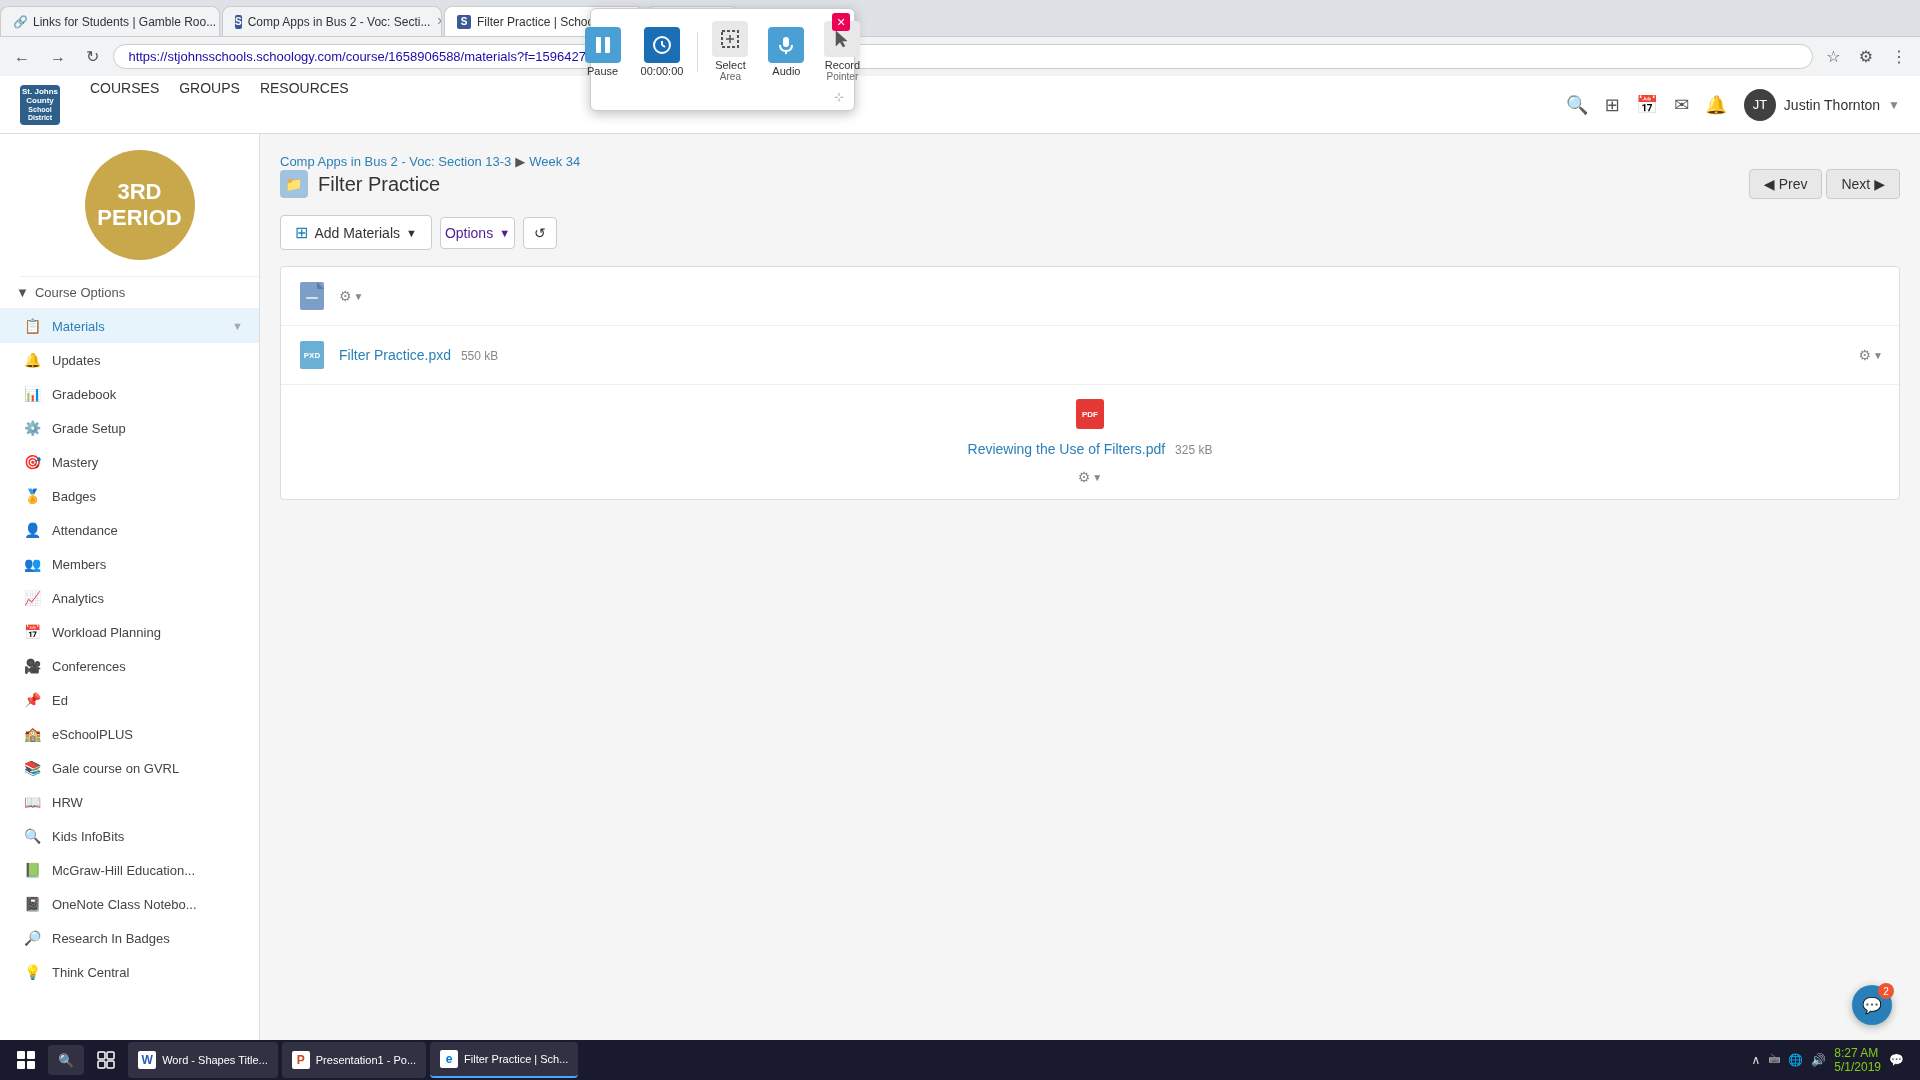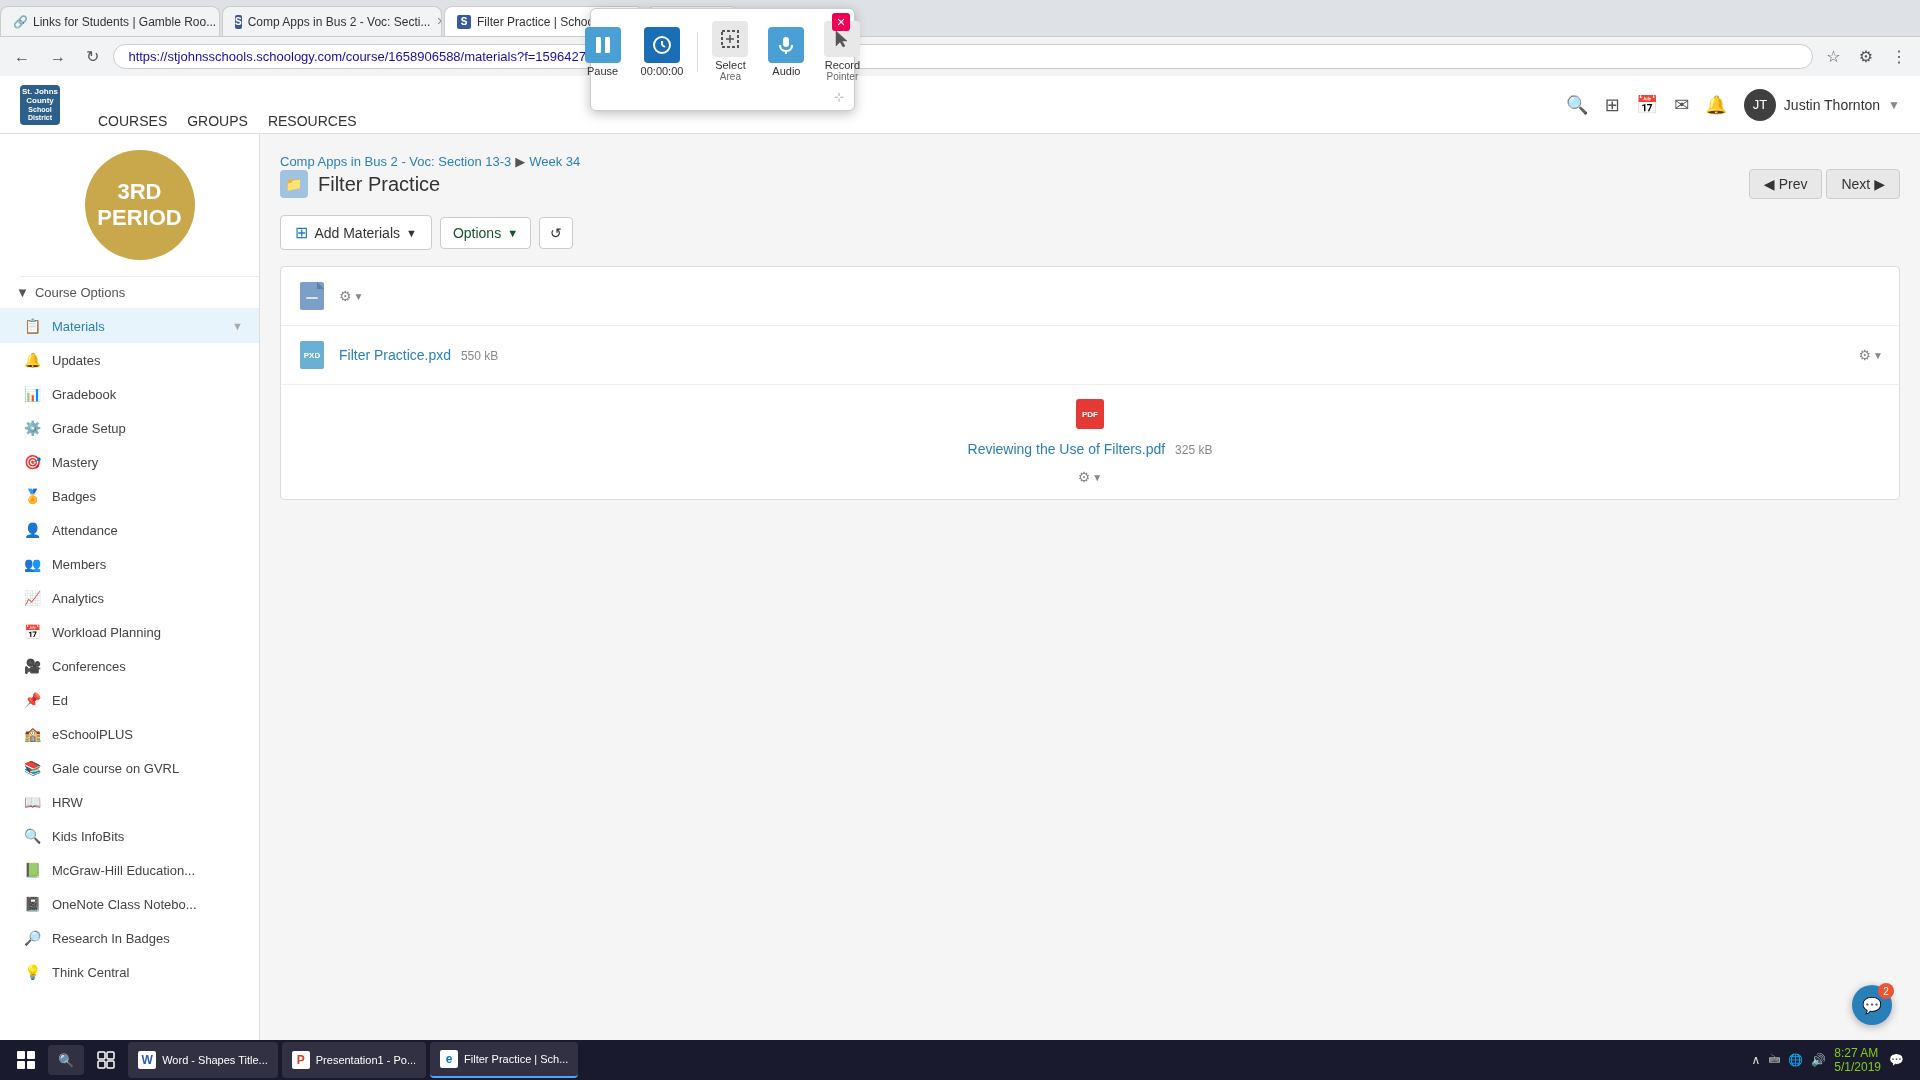--- a/index.html
+++ b/index.html
@@ -17,24 +17,24 @@
     .nav-btn { background: none; border: none; cursor: pointer; color: #555; font-size: 16px; padding: 2px 6px; }
     .address-bar { flex: 1; background: #fff; border: 1px solid #ccc; border-radius: 20px; padding: 4px 14px; font-size: 13px; color: #333; display: flex; align-items: center; }
     .address-bar-url { font-size: 13px; color: #1a0dab; }
     .browser-actions { display: flex; gap: 8px; align-items: center; }
     .browser-action-btn { background: none; border: none; cursor: pointer; color: #555; font-size: 16px; padding: 2px 5px; }
 
     
     .schoology-app { display: flex; flex-direction: column; height: calc(1080px - 76px); }
 
     
-    .top-nav { background: #fff; border-bottom: 1px solid #ddd; display: flex; align-items: center; padding: 0 20px; height: 58px; gap: 8px; }
+    .top-nav { background: #fff; border-bottom: 1px solid #ddd; display: flex; padding: 0 20px; height: 58px; }
     .logo { display: flex; align-items: center; gap: 10px; margin-right: 30px; }
     .logo-icon { width: 40px; height: 40px; background: #2d5f8a; border-radius: 4px; display: flex; align-items: center; justify-content: center; color: white; font-size: 10px; font-weight: bold; text-align: center; line-height: 1.2; }
-    .top-nav-links { display: flex; gap: 20px; margin-top: 32px; }
+    .top-nav-links { display: flex; gap: 20px; }
     .top-nav-link { color: #333; text-decoration: none; font-size: 14px; font-weight: 500; padding: 4px 0; cursor: pointer; }
     .top-nav-right { margin-left: auto; display: flex; align-items: center; gap: 16px; }
     .nav-icon { color: #555; font-size: 18px; cursor: pointer; }
     .user-info { display: flex; align-items: center; gap: 8px; cursor: pointer; }
     .user-avatar { width: 32px; height: 32px; border-radius: 50%; background: #404040; display: flex; align-items: center; justify-content: center; color: white; font-size: 13px; font-weight: normal; }
     .user-name { font-size: 14px; color: #333; }
 
     
     .content-area { display: flex; flex: 1; overflow: hidden; }
 
@@ -58,21 +58,21 @@
     .breadcrumb-current { color: #2980b9; font-weight: 500; }
 
     .page-header { display: flex; align-items: center; justify-content: space-between; margin-bottom: 16px; }
     .page-title { display: flex; align-items: center; gap: 10px; font-size: 20px; color: #333; font-weight: normal; }
     .page-title-icon { width: 28px; height: 28px; background: #a0c4e0; border-radius: 4px; display: flex; align-items: center; justify-content: center; color: white; font-size: 14px; }
     .nav-buttons { display: flex; gap: 4px; }
     .nav-page-btn { display: flex; align-items: center; gap: 4px; padding: 6px 14px; background: #e8e8e8; border: 1px solid #ccc; border-radius: 4px; cursor: pointer; font-size: 14px; color: #333; }
 
     .toolbar { display: flex; align-items: center; gap: 8px; margin-bottom: 16px; }
     .btn-add-materials { display: flex; align-items: center; gap: 6px; padding: 7px 14px; background: #fff; border: 1px solid #ccc; border-radius: 4px; cursor: pointer; font-size: 14px; color: #333; }
-    .btn-options { display: flex; align-items: center; gap: 6px; padding: 7px 12px; background: #fff; border: 1px solid #ccc; border-radius: 4px; cursor: pointer; font-size: 14px; color: #14532d; }
+    .btn-options { display: flex; align-items: center; gap: 6px; padding: 7px 4px; background: #fff; border: 1px solid #ccc; border-radius: 4px; cursor: pointer; font-size: 14px; color: #4c1d95; }
     .btn-refresh { padding: 7px 10px; background: #fff; border: 1px solid #ccc; border-radius: 4px; cursor: pointer; font-size: 14px; color: #333; }
 
     .materials-list { background: #fff; border: 1px solid #ddd; border-radius: 4px; overflow: hidden; }
     .material-item { display: flex; align-items: center; padding: 14px 16px; border-bottom: 1px solid #eee; gap: 12px; }
     .material-item:last-child { border-bottom: none; flex-direction: column; }
     .material-icon { width: 30px; height: 30px; display: flex; align-items: center; justify-content: center; flex-shrink: 0; }
     .material-title { flex: 1; }
     .material-link { color: #2980b9; text-decoration: none; font-size: 14px; cursor: pointer; }
     .material-size { font-size: 12px; color: #888; margin-left: 6px; }
     .material-gear { color: #888; cursor: pointer; font-size: 14px; display: flex; align-items: center; gap: 2px; }

